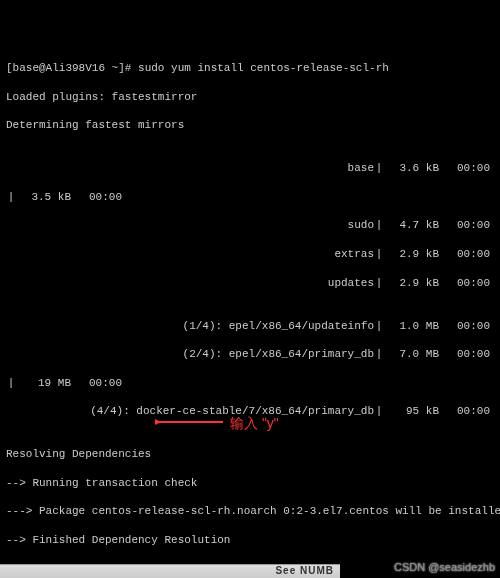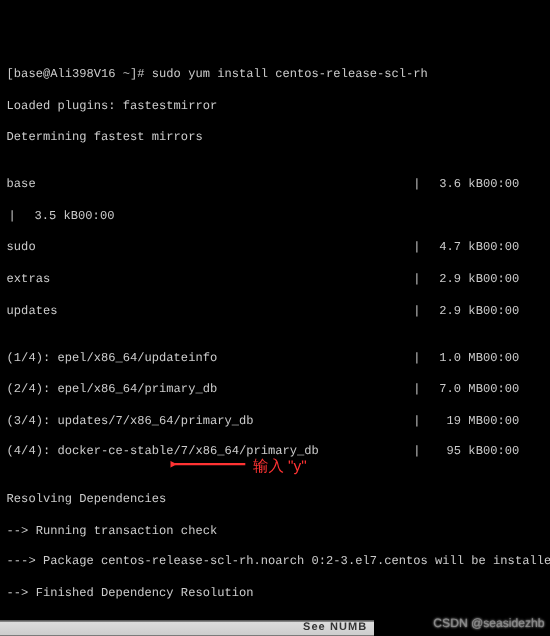--- a/index.html
+++ b/index.html
@@ -56,43 +56,43 @@
       position: absolute;
       right: 6px;
       top: -1px;
       font-family: sans-serif;
       font-size: 10px;
       font-weight: bold;
       letter-spacing: 1px;
       color: #333;
     }
     .repo-row, .hdr-row, .pkg-row { display: flex; }
-    .repo-name { flex: 1; }
+    .repo-name { flex: 1; text-align: right; }
     .repo-sep { width: 10px; text-align: center; }
     .repo-size { width: 55px; text-align: right; }
-    .repo-time { width: 55px; padding-right: 4px; }
+    .repo-time { width: 55px; text-align: right; padding-right: 4px; }
   </style>
 </head>
 <body>
 
 
 
 <div class="cmd-line"><span>[base@Ali398V16 ~]#</span> <span>sudo yum install centos-release-scl-rh</span></div>
 <div>Loaded plugins: fastestmirror</div>
 <div>Determining fastest mirrors</div>
 
 <div class="repo-row"><span class="repo-name">base</span><span class="repo-sep">|</span><span class="repo-size">3.6 kB</span><span class="repo-time">00:00</span></div>
 <div class="repo-row"><span class="repo-sep">|</span><span class="repo-size">3.5 kB</span><span class="repo-time">00:00</span></div>
 <div class="repo-row"><span class="repo-name">sudo</span><span class="repo-sep">|</span><span class="repo-size">4.7 kB</span><span class="repo-time">00:00</span></div>
 <div class="repo-row"><span class="repo-name">extras</span><span class="repo-sep">|</span><span class="repo-size">2.9 kB</span><span class="repo-time">00:00</span></div>
 <div class="repo-row"><span class="repo-name">updates</span><span class="repo-sep">|</span><span class="repo-size">2.9 kB</span><span class="repo-time">00:00</span></div>
 
 <div class="repo-row"><span class="repo-name">(1/4): epel/x86_64/updateinfo</span><span class="repo-sep">|</span><span class="repo-size">1.0 MB</span><span class="repo-time">00:00</span></div>
 <div class="repo-row"><span class="repo-name">(2/4): epel/x86_64/primary_db</span><span class="repo-sep">|</span><span class="repo-size">7.0 MB</span><span class="repo-time">00:00</span></div>
-<div class="repo-row"><span class="repo-name">(3/4): updates/7/x86_64/primary_db</span><span class="repo-sep">|</span><span class="repo-size">19 MB</span><span class="repo-time">00:00</span></div>
+<div class="repo-row"><span class="repo-sep">|</span><span class="repo-size">19 MB</span><span class="repo-time">00:00</span></div>
 <div class="repo-row"><span class="repo-name">(4/4): docker-ce-stable/7/x86_64/primary_db</span><span class="repo-sep">|</span><span class="repo-size">95 kB</span><span class="repo-time">00:00</span></div>
 
 <div>Resolving Dependencies</div>
 <div>--&gt; Running transaction check</div>
 <div>---&gt; Package centos-release-scl-rh.noarch 0:2-3.el7.centos will be installed</div>
 <div>--&gt; Finished Dependency Resolution</div>
 <div>&nbsp;</div>
 
 
 

